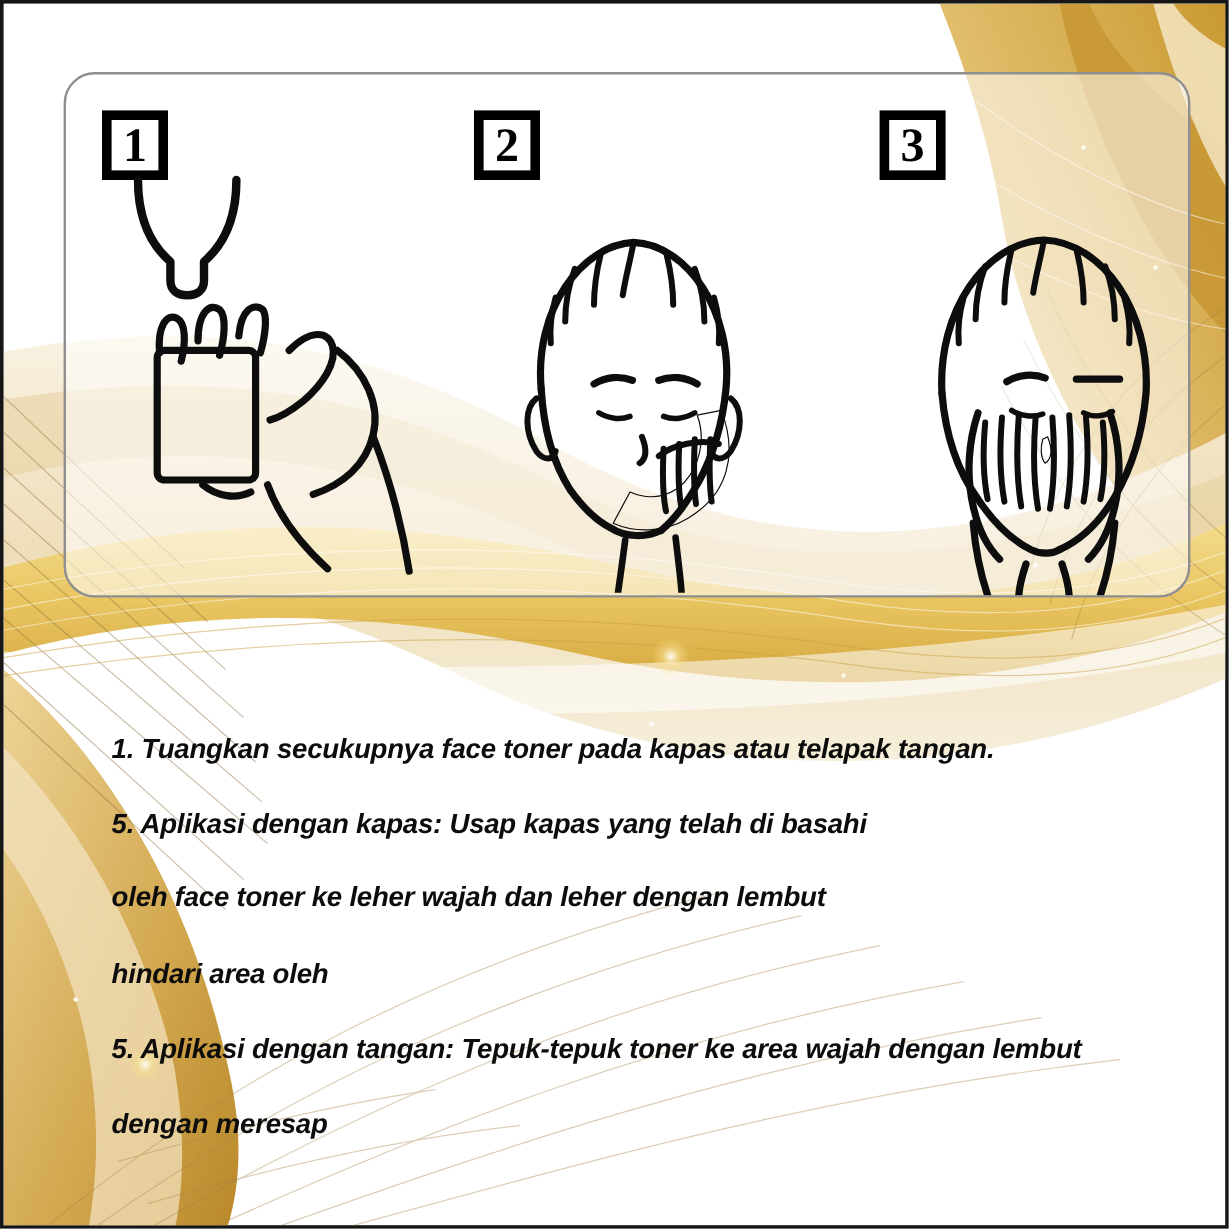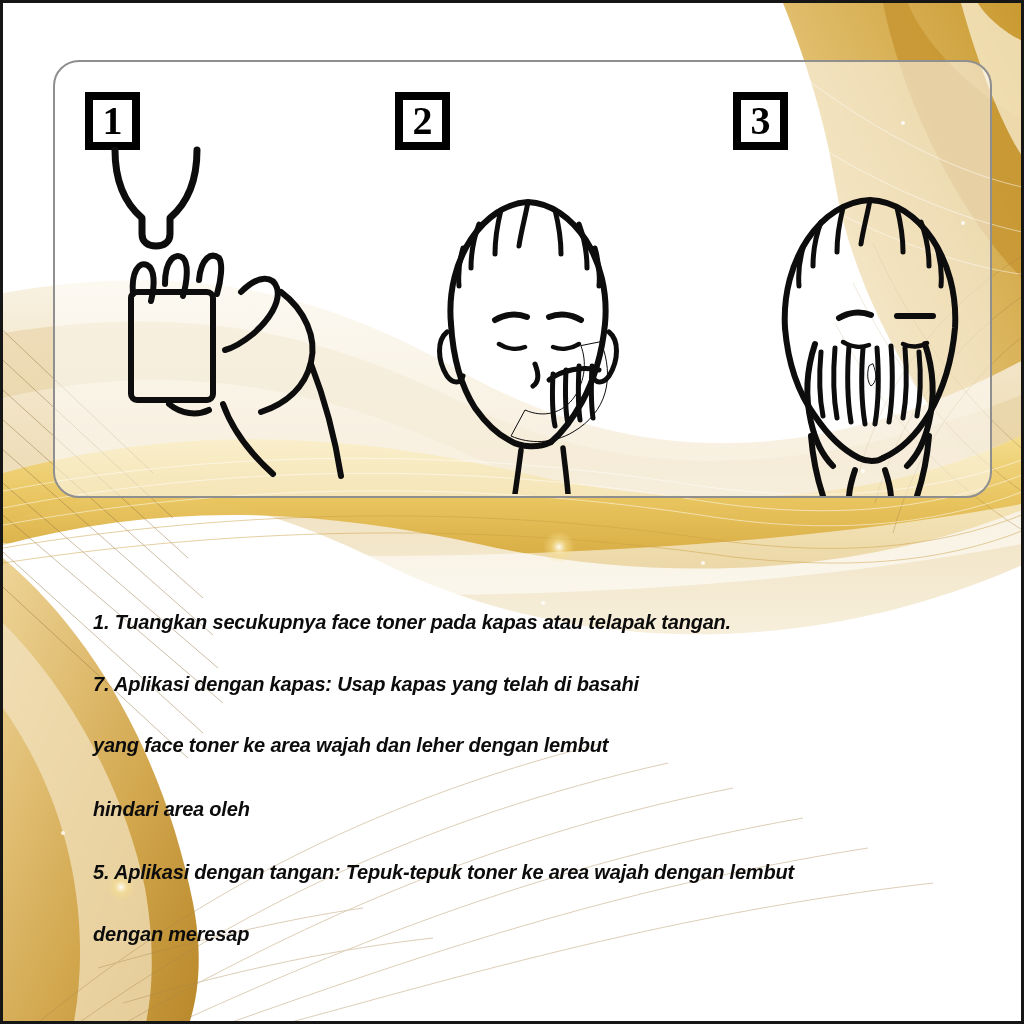--- a/index.html
+++ b/index.html
@@ -21,21 +21,21 @@
     font-size:40px;line-height:42px;
   }
   .box-1{left:30px}.box-2{left:340px}.box-3{left:678px}
   .fig{position:absolute;}
   .fig1{left:18px;top:80px;width:300px;height:340px;}
   .fig2{left:348px;top:112px;width:250px;height:320px;}
   .fig3{left:700px;top:106px;width:230px;height:330px;}
   .fig path,.fig rect{stroke:#0d0d0d;stroke-linecap:round;stroke-linejoin:round;fill:none;}
   .instructions p{
     position:absolute;left:90px;margin:0;font-weight:700;font-style:italic;
-    font-size:20px;letter-spacing:-0.2px;color:#0c0c0c;white-space:nowrap;
+    font-size:23px;letter-spacing:-0.2px;color:#0c0c0c;white-space:nowrap;
   }
   .line-0{top:608px}.line-1{top:670px}.line-2{top:731px}
   .line-3{top:795px}.line-4{top:858px}.line-5{top:920px}
 </style>
 </head>
 <body>
 
 <div class="canvas">
 
   <svg class="bg" viewBox="0 0 1024 1024" aria-hidden="true">
@@ -244,20 +244,20 @@
         <path d="M136,178 C138,204 138,230 134,254"></path>
         <path d="M122,180 C124,206 124,232 120,256"></path>
         <path d="M174,268 C172,292 168,310 162,328" stroke-width="6"></path>
         <path d="M130,302 C134,314 136,322 136,330" stroke-width="6"></path>
       </g>
     </svg>
   </div>
 
   <div class="instructions">
     <p class="line-0">1. Tuangkan secukupnya face toner pada kapas atau telapak tangan.</p>
-    <p class="line-1">7. Aplikasi dengan kapas: Usap kapas yang telah di basahi</p>
-    <p class="line-2">yang face toner ke area wajah dan leher dengan lembut</p>
+    <p class="line-1">5. Aplikasi dengan kapas: Usap kapas yang telah di basahi</p>
+    <p class="line-2">oleh face toner ke leher wajah dan leher dengan lembut</p>
     <p class="line-3">hindari area oleh</p>
     <p class="line-4">5. Aplikasi dengan tangan: Tepuk-tepuk toner ke area wajah dengan lembut</p>
     <p class="line-5">dengan meresap</p>
   </div>
 
 </div>
 
 </body></html>

